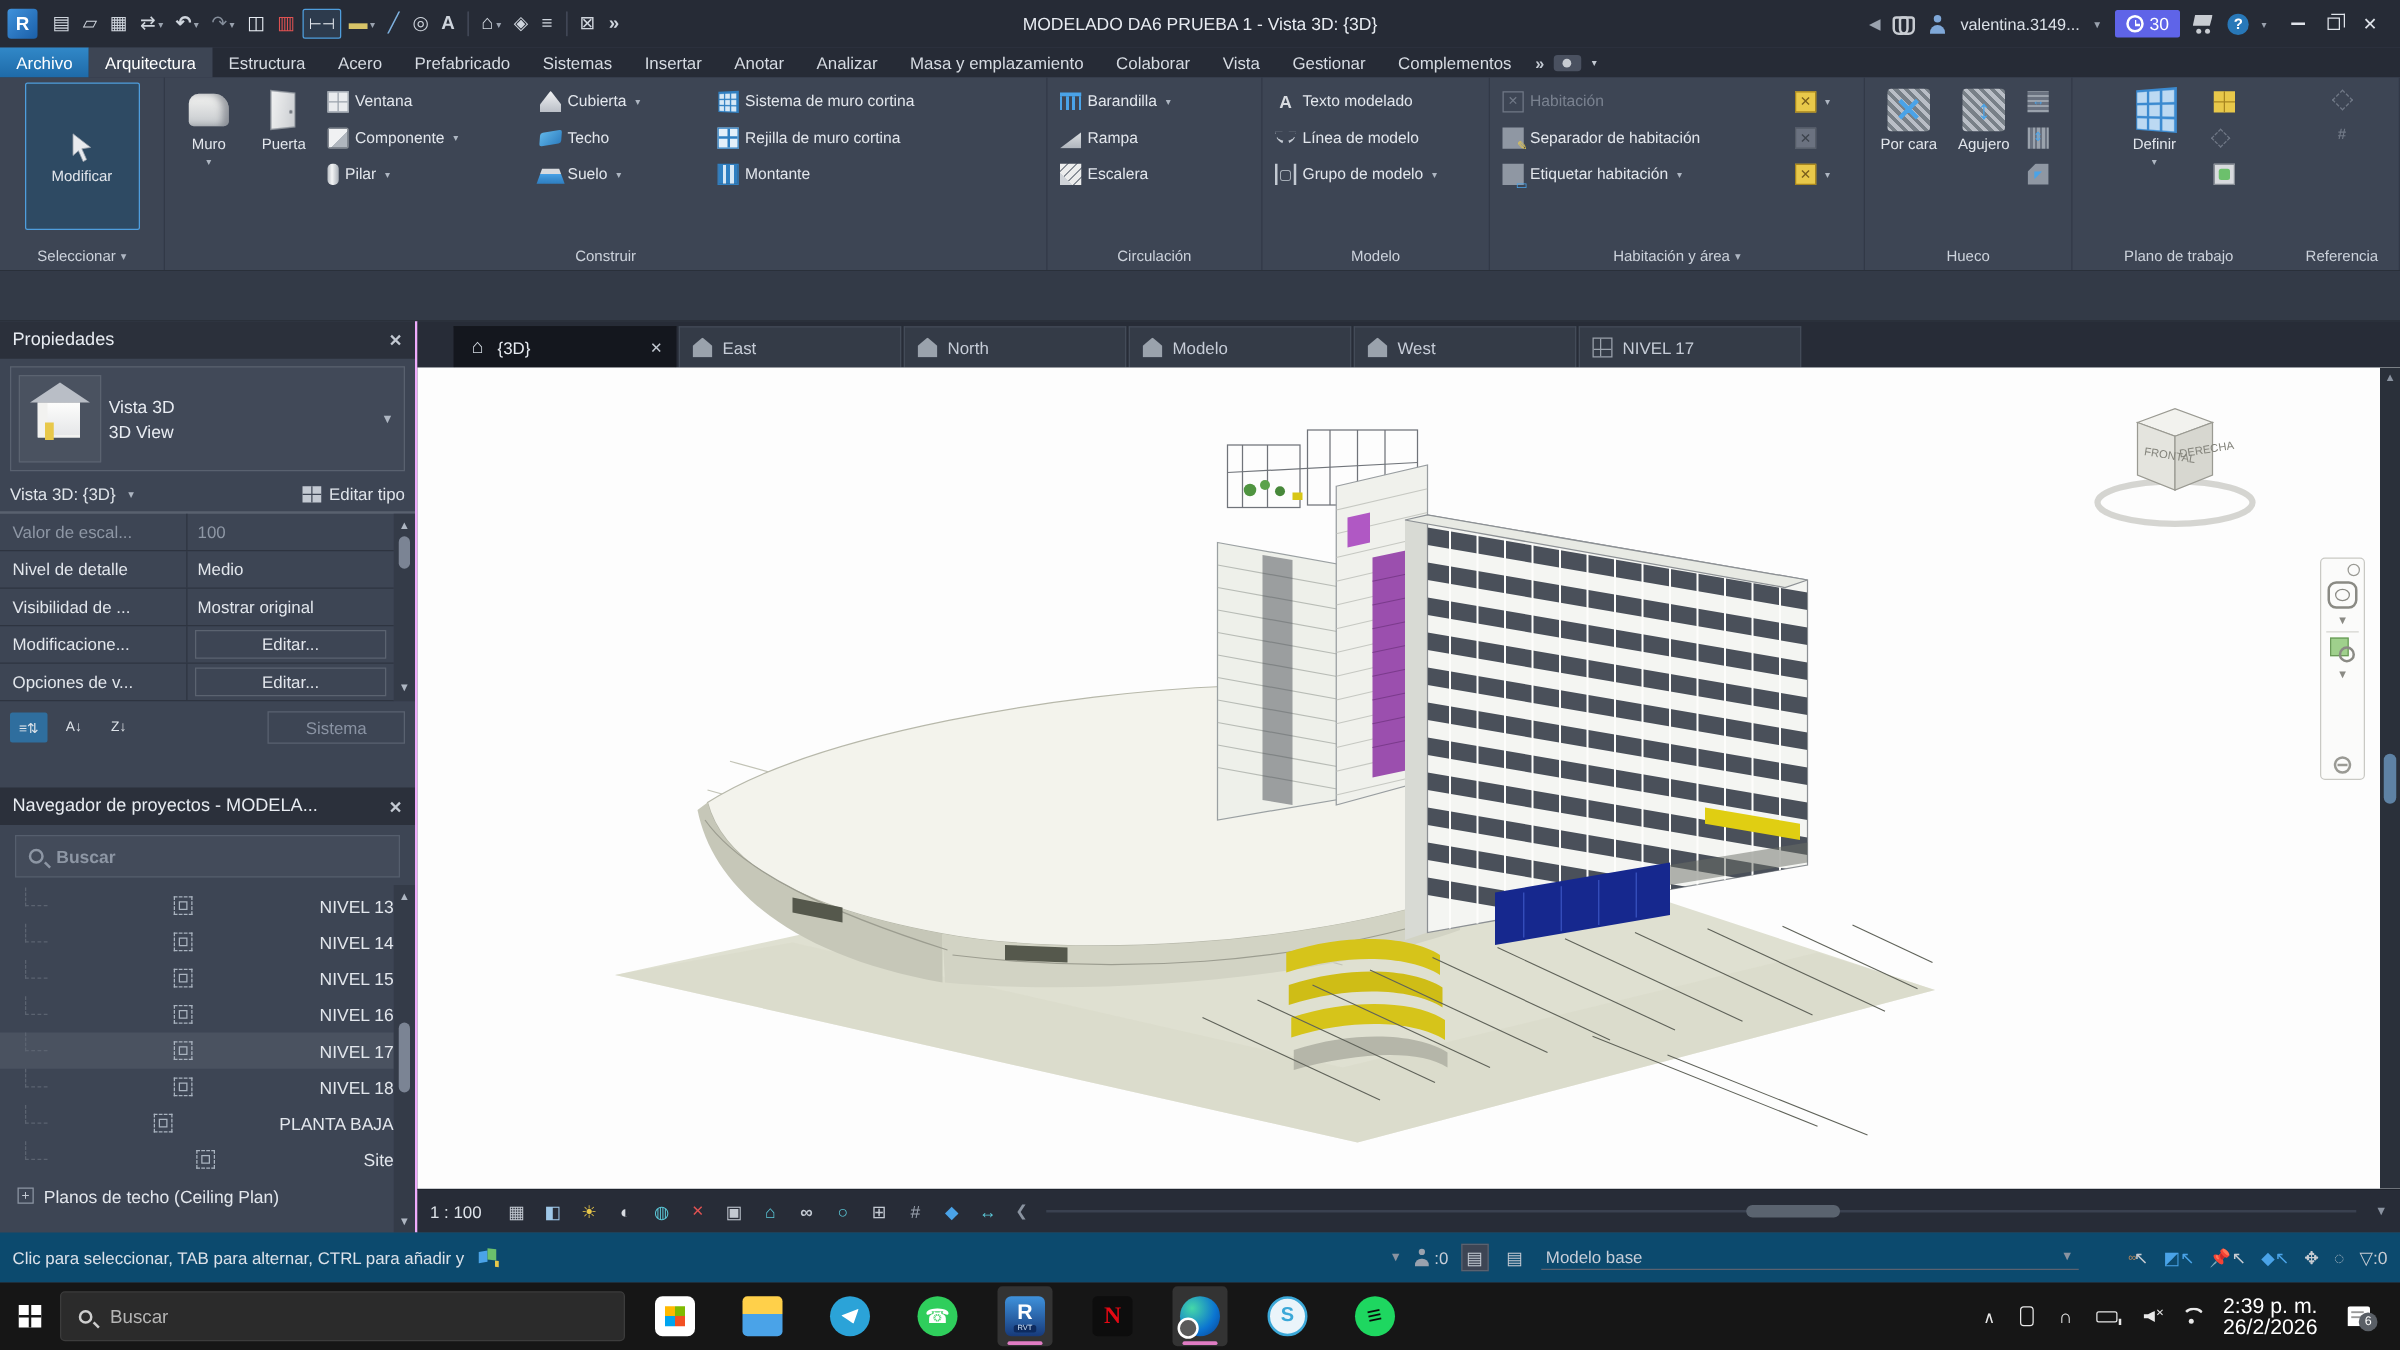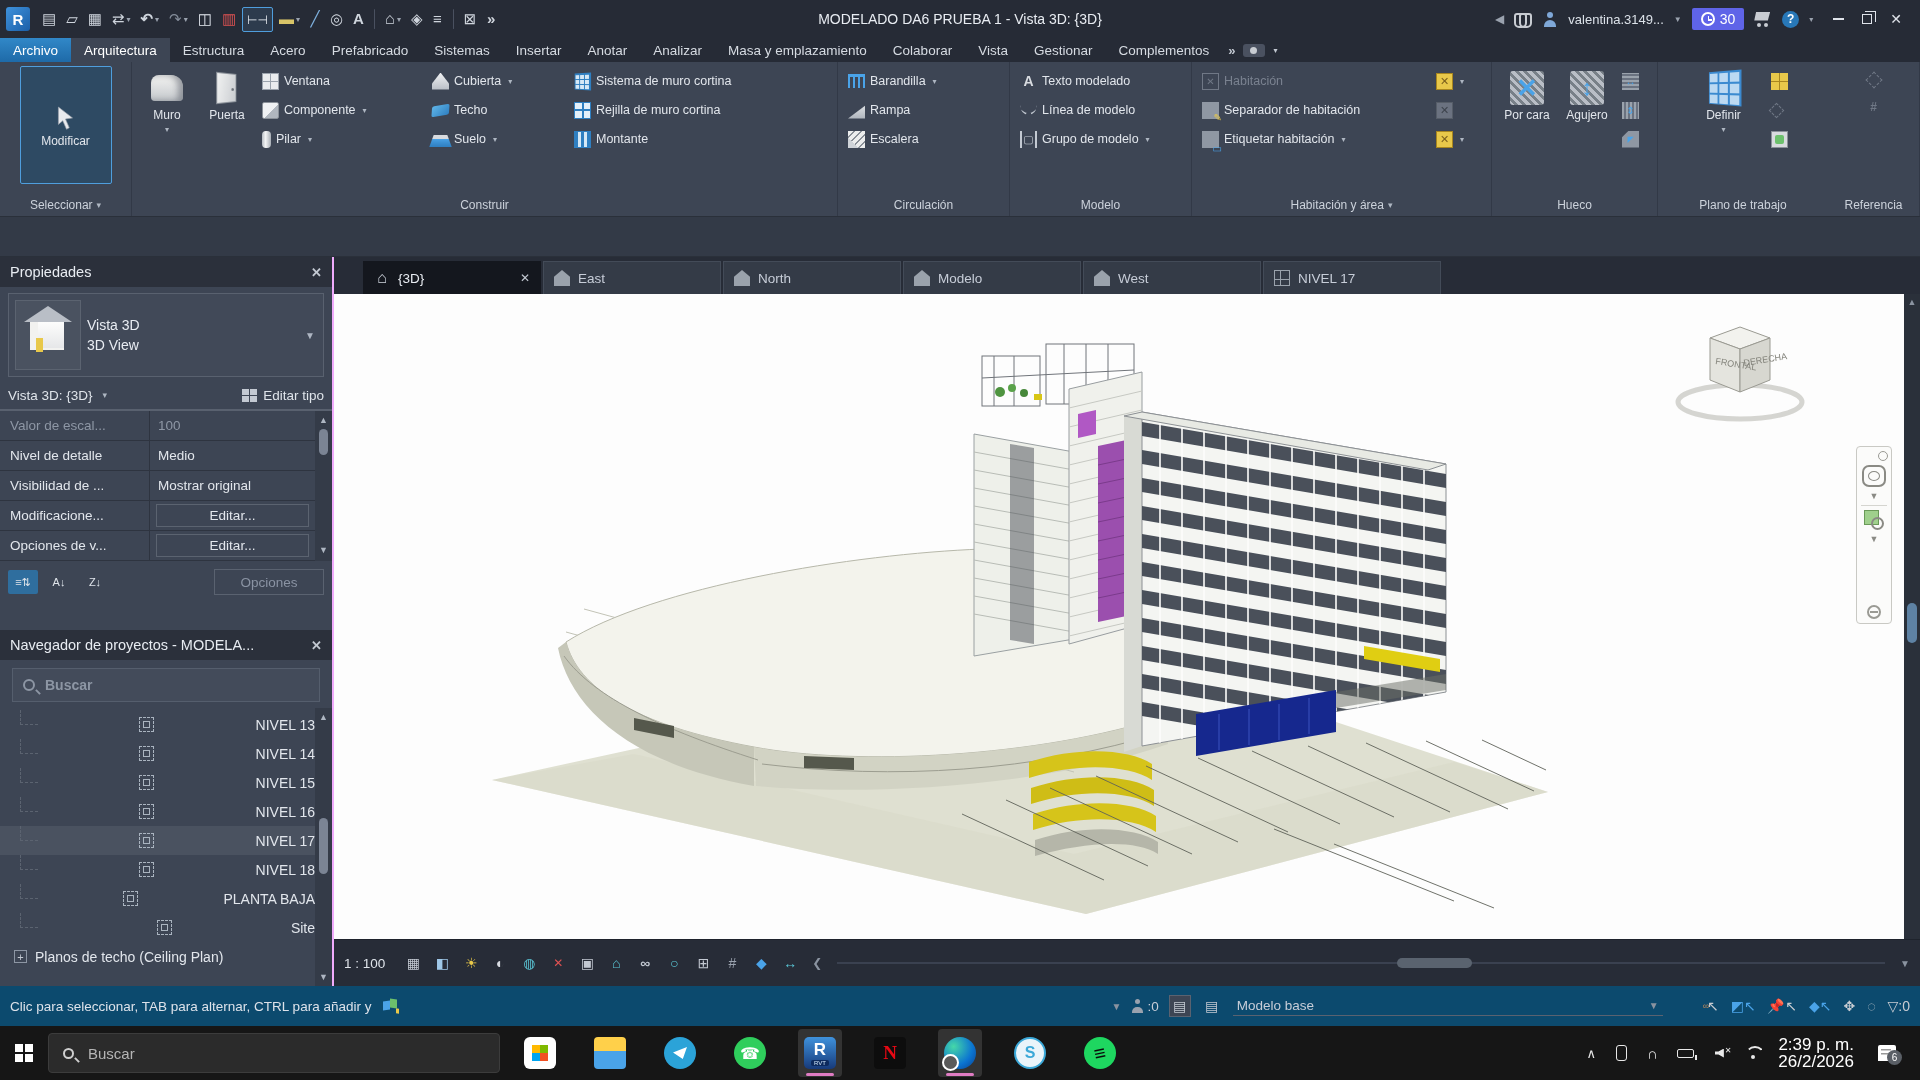--- a/index.html
+++ b/index.html
@@ -213,21 +213,21 @@
   .zoomreg{position:relative;width:20px;height:20px;}
   .zoomreg::before{content:"";position:absolute;left:0;top:0;width:13px;height:13px;background:#9fd08c;border:1px solid #6a9a58;}
   .zoomreg::after{content:"";position:absolute;right:0;bottom:0;width:9px;height:9px;border:2px solid #8a8a84;border-radius:50%;}
   .orbit{margin-top:auto;width:14px;height:14px;border:2px solid #9a9a94;border-radius:50%;position:relative;}
   .orbit::before{content:"";position:absolute;left:1px;top:4px;width:8px;height:2px;background:#9a9a94;}
   .vscroll{position:absolute;right:0;top:0;bottom:0;width:16px;background:#2a303a;display:flex;flex-direction:column;align-items:center;}
   .vscroll .up{color:#8a93a0;font-size:9px;padding-top:3px;}
   .vscroll .thumb{width:10px;height:40px;background:#5e82a4;border-radius:6px;margin-top:296px;}
 
   
-  .vcbar{height:47px;background:#272c37;display:flex;align-items:center;padding:0 10px;gap:7px;border-top:1px solid #1e232c;}
+  .vcbar{height:35px;background:#272c37;display:flex;align-items:center;padding:0 10px;gap:7px;border-top:1px solid #1e232c;}
   .vscale{color:#dfe4ea;font-size:13.5px;margin-right:10px;}
   .vcbtn{width:22px;height:22px;display:flex;align-items:center;justify-content:center;font-size:14px;color:#c3c9d2;}
   .vcbtn[data-icon="detail-level"]::before{content:"▦";}
   .vcbtn[data-icon="visual-style"]::before{content:"◧";color:#9fc8e8;}
   .vcbtn[data-icon="sun-path"]::before{content:"☀";color:#e8c84a;}
   .vcbtn[data-icon="shadows"]::before{content:"◐";color:#d8dce2;}
   .vcbtn[data-icon="render"]::before{content:"◍";color:#5bc8d8;}
   .vcbtn[data-icon="crop-off"]::before{content:"✕";color:#e05252;font-size:12px;}
   .vcbtn[data-icon="crop-region"]::before{content:"▣";}
   .vcbtn[data-icon="lock-3d-view"]::before{content:"⌂";color:#5bc8d8;}
@@ -728,21 +728,21 @@
         <div class="pscroll">
           <span style="margin-top:4px;">▲</span>
           <span class="thumb"></span>
           <span class="dn">▼</span>
         </div>
       </div>
       <div class="sortrow">
         <span class="sortbtn on">≡⇅</span>
         <span class="sortbtn">A↓</span>
         <span class="sortbtn">Z↓</span>
-        <span class="applybtn">Opciones</span>
+        <span class="applybtn">Sistema</span>
       </div>
     </div>
 
     <div class="browser">
       <div class="phead">
         <span>Navegador de proyectos - MODELA...</span>
         <span class="x">✕</span>
       </div>
       <div class="searchbox">
         <span class="mag"></span>

